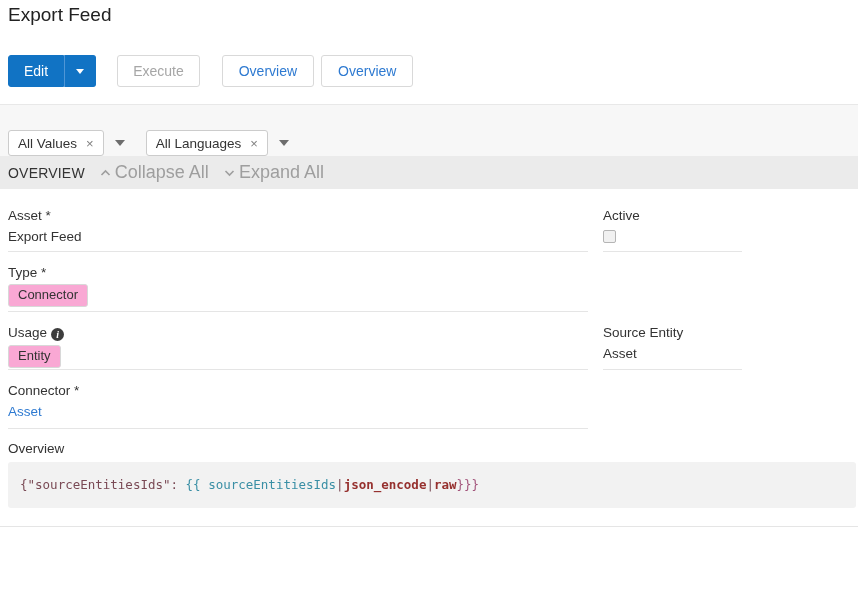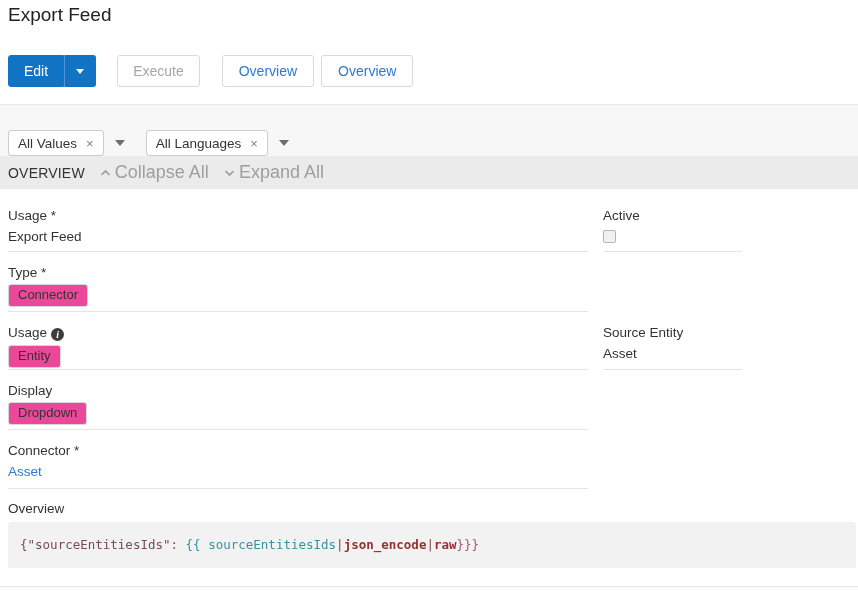--- a/index.html
+++ b/index.html
@@ -76,21 +76,21 @@
   .form-area { display: flex; padding: 6px 0 0 8px; }
   .col-left  { width: 672px; }
   .col-right { width: 161px; margin-left: 15px; }
   .frow { border-bottom: 1px solid #e5e5e5; padding-top: 13px; }
   .h57 { height: 57px; } .h60 { height: 60px; } .h58 { height: 58px; } .h59 { height: 59px; }
   .spacer { border-bottom: none; }
   .flabel { font-size: 13.5px; color: #333; line-height: 15px; }
   .fvalue { font-size: 13.5px; color: #333; line-height: 15px; margin-top: 6px; }
   .tag {
     display: inline-block; margin-top: 4px;
-    background: #ec4899; border: 1px solid #d8d8d8; border-radius: 3px;
+    background: #f9a8d4; border: 1px solid #d8d8d8; border-radius: 3px;
     padding: 2px 9px 3px; font-size: 13px; color: #333; line-height: 16px;
   }
   .link { color: #2e7ad1; text-decoration: none; cursor: pointer; }
   .info-icon {
     display: inline-block; width: 13px; height: 13px; border-radius: 50%;
     background: #3d3d3d; color: #fff; font-size: 10px; font-weight: bold;
     text-align: center; line-height: 13px; vertical-align: -1px; margin-left: 4px;
     font-family: "Liberation Serif", serif; font-style: italic;
   }
   .checkbox {
@@ -157,34 +157,30 @@
       <svg width="11" height="8" viewBox="0 0 11 8">
           <polyline points="1.5,2 5.5,6 9.5,2" fill="none" stroke="#9e9e9e" stroke-width="1.6"></polyline>
         </svg>
       <span>Expand All</span>
     </span>
   </div>
 
   <div class="form-area">
     <div class="col-left">
       <div class="frow h57">
-        <div class="flabel">Usage *</div>
+        <div class="flabel">Asset *</div>
         <div class="fvalue">Export Feed</div>
       </div>
       <div class="frow h60">
         <div class="flabel">Type *</div>
         <span class="tag">Connector</span>
       </div>
       <div class="frow h58">
         <div class="flabel"><span>Usage</span><span class="info-icon">i</span></div>
         <span class="tag">Entity</span>
-      </div>
-      <div class="frow h60">
-        <div class="flabel">Display</div>
-        <span class="tag">Dropdown</span>
       </div>
       <div class="frow h59">
         <div class="flabel">Connector *</div>
         <div class="fvalue"><a class="link">Asset</a></div>
       </div>
     </div>
     <div class="col-right">
       <div class="frow h57">
         <div class="flabel">Active</div>
         <span class="checkbox"></span>

